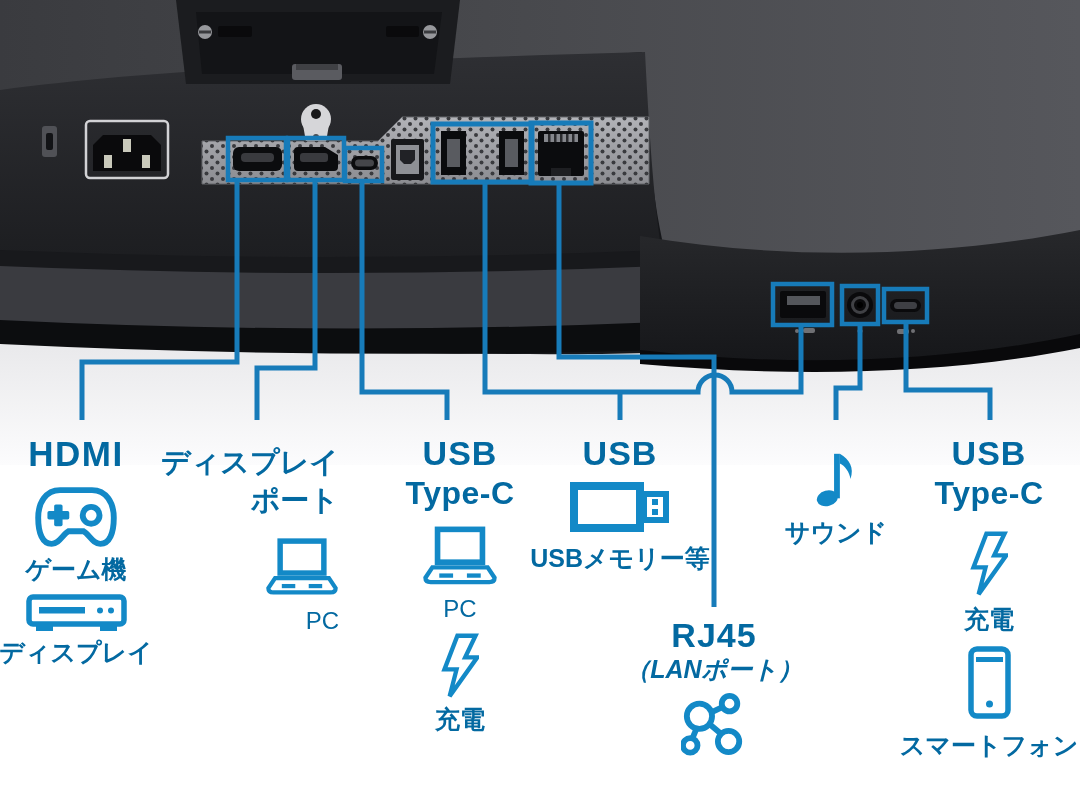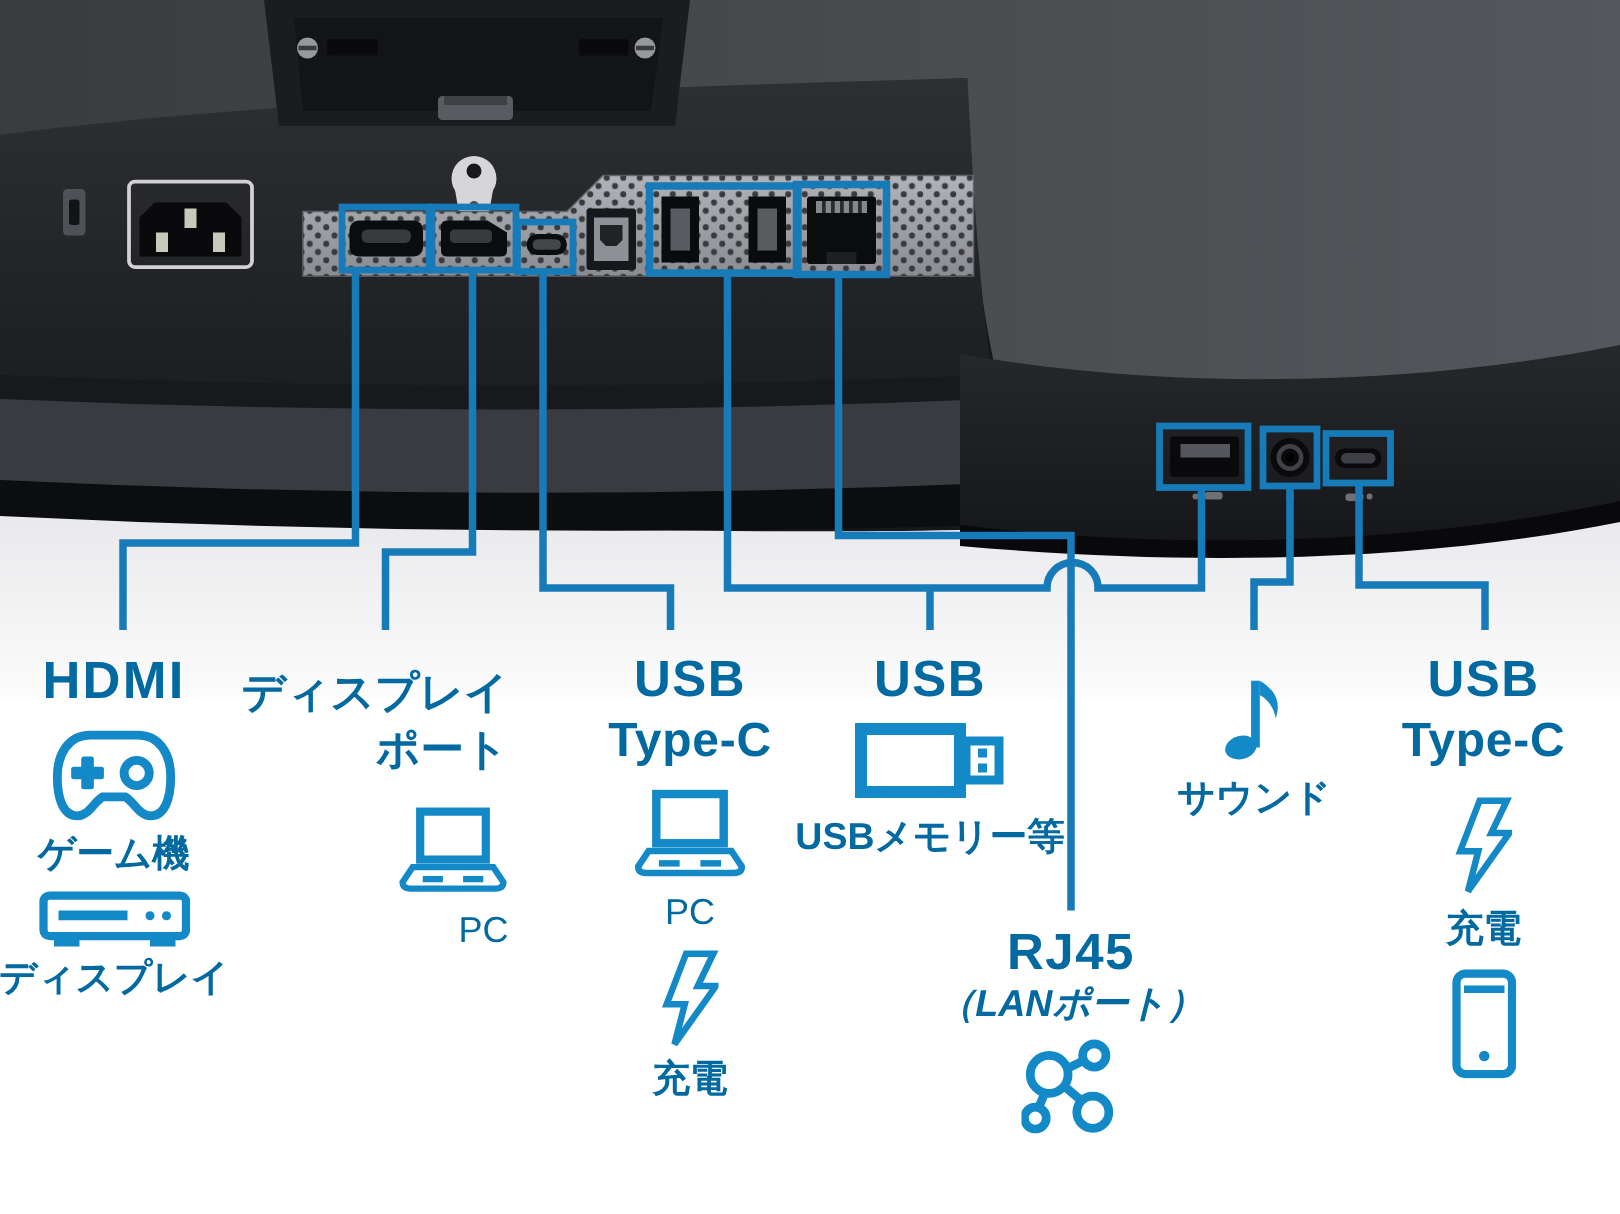--- a/index.html
+++ b/index.html
@@ -256,20 +256,21 @@
   <div class="t-c">Type-C</div>
   <svg class="ic" style="margin-top:18px;" width="38" height="66" viewBox="0 0 44 76">
     <path d="M19,3 H40 L28,28 H42 L10,73 L18,42 H4 Z" fill="none" stroke="#1389c7" stroke-width="5" stroke-linejoin="miter"></path>
   </svg>
   <div class="lbl" style="margin-top:9px;">充電</div>
   <svg class="ic" style="margin-top:14px;" width="43" height="73" viewBox="0 0 43 73">
     <rect x="3" y="3" width="37" height="67" rx="6" fill="none" stroke="#1389c7" stroke-width="5.5"></rect>
     <rect x="8" y="11" width="27" height="5" fill="#1389c7"></rect>
     <circle cx="21.5" cy="58" r="3.5" fill="#1389c7"></circle>
   </svg>
+  <div class="lbl" style="margin-top:13px;">スマートフォン</div>
 </div>
 
 <div class="sec" style="left:634px;top:616px;width:160px;">
   <div class="t-lat" style="line-height:38px;">RJ45</div>
   <div class="sub">（LANポート）</div>
   <svg class="ic" style="margin-top:8px;" width="66" height="66" viewBox="0 0 66 68">
     <g stroke="#1389c7" stroke-width="6">
       <line x1="20" y1="26" x2="47" y2="13"></line>
       <line x1="20" y1="26" x2="9" y2="52"></line>
       <line x1="20" y1="26" x2="46" y2="48"></line>

